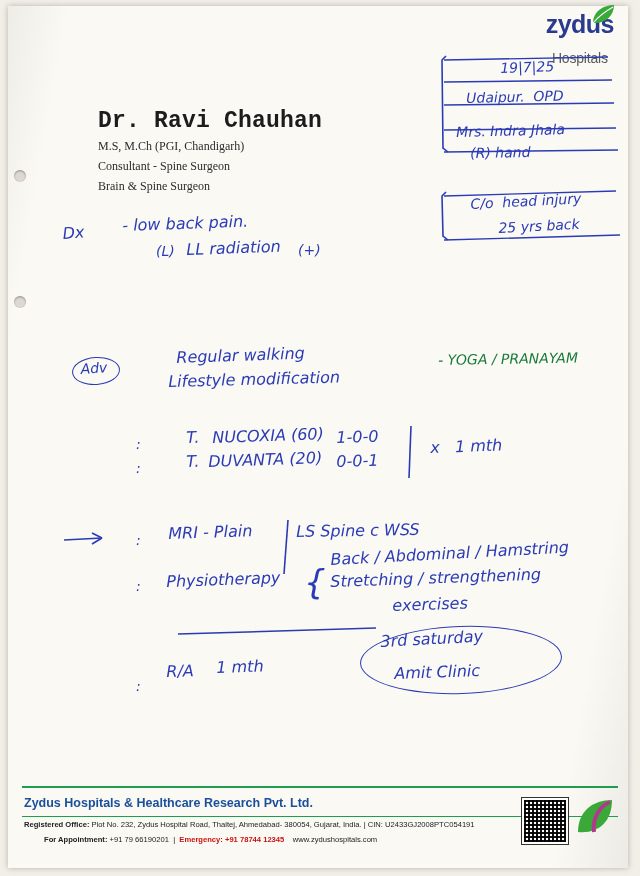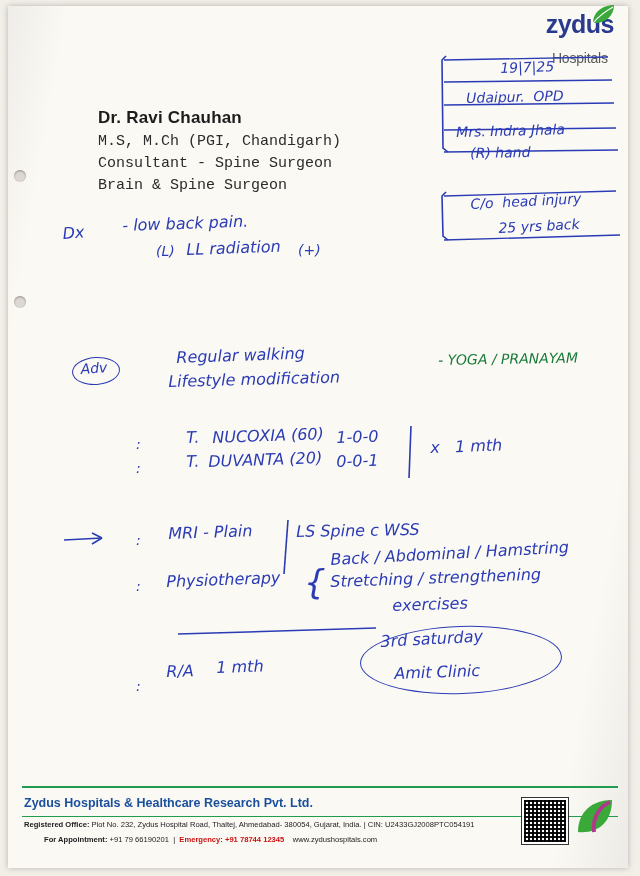--- a/index.html
+++ b/index.html
@@ -68,29 +68,29 @@
     width: 26px;
     height: 26px;
   }
 
   .doctor-block {
     position: absolute;
     left: 98px;
     top: 108px;
   }
   .doctor-name {
-    font-family: Liberation Sans, sans-serif;
-    font-size: 17px;
+    font-family: Liberation Mono, monospace;
+    font-size: 23px;
     font-weight: bold;
     color: #1c1c1c;
     letter-spacing: 0.2px;
   }
   .doctor-line {
-    font-family: Liberation Mono, monospace;
-    font-size: 15px;
+    font-family: Liberation Serif, serif;
+    font-size: 12px;
     color: #2b2b2b;
     margin-top: 5px;
   }
 
   
   .footer-rule {
     position: absolute;
     left: 22px;
     right: 22px;
     top: 786px;

